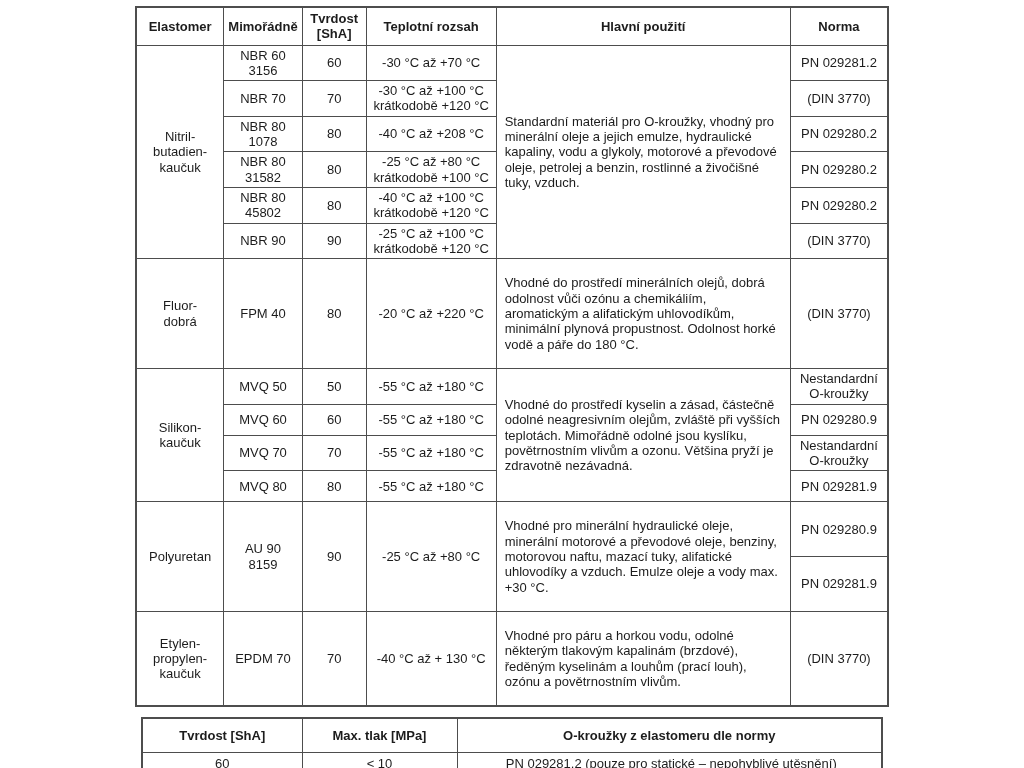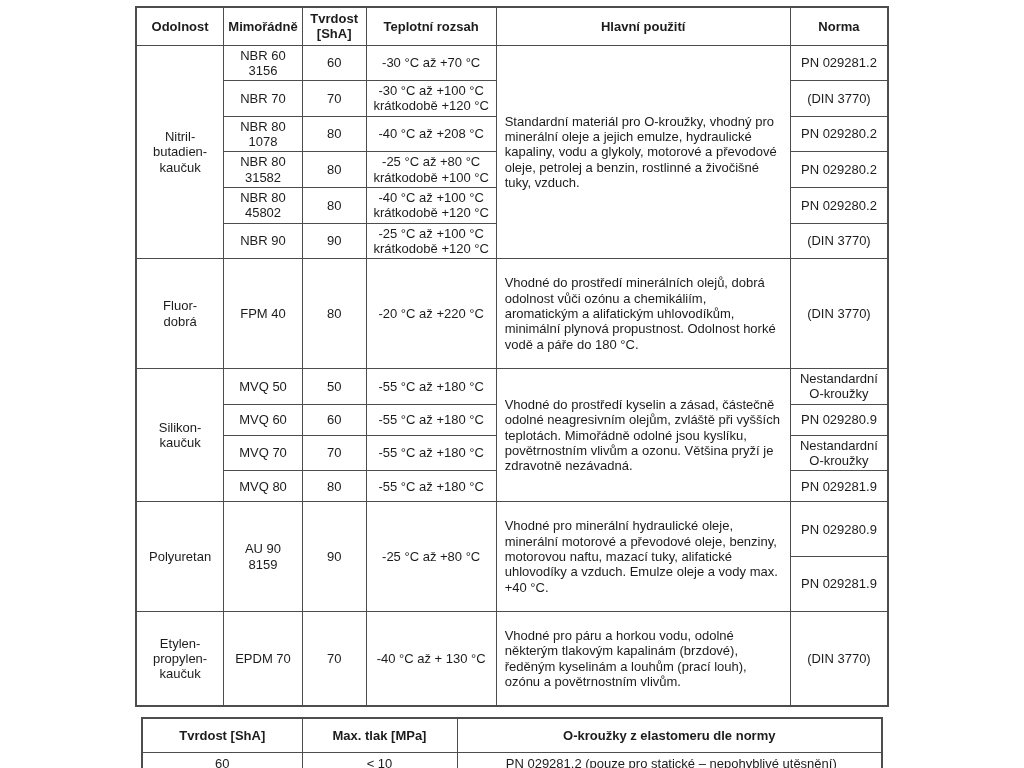--- a/index.html
+++ b/index.html
@@ -63,21 +63,21 @@
     <colgroup>
       <col style="width:88px">
         <col style="width:66px">
         <col style="width:64px">
       <col style="width:130px">
         <col style="width:294px">
         <col style="width:98px">
     </colgroup>
     <thead>
       <tr class="hh">
-        <th>Odolnost</th>
+        <th>Elastomer</th>
         <th>Mimořádně</th>
         <th>Tvrdost
 [ShA]</th>
         <th>Teplotní rozsah</th>
         <th>Hlavní použití</th>
         <th>Norma</th>
       </tr>
     </thead>
     <tbody>
 
@@ -169,21 +169,21 @@
         <td class="c">-55 °C až +180 °C</td>
         <td class="c">PN 029281.9</td>
       </tr>
 
       <tr class="h33">
         <td class="c" rowspan="2">Polyuretan</td>
         <td class="c" rowspan="2">AU 90
 8159</td>
         <td class="c" rowspan="2">90</td>
         <td class="c" rowspan="2">-25 °C až +80 °C</td>
-        <td class="pou" rowspan="2">Vhodné pro minerální hydraulické oleje, minerální motorové a převodové oleje, benziny, motorovou naftu, mazací tuky, alifatické uhlovodíky a vzduch. Emulze oleje a vody max. +40 °C.</td>
+        <td class="pou" rowspan="2">Vhodné pro minerální hydraulické oleje, minerální motorové a převodové oleje, benziny, motorovou naftu, mazací tuky, alifatické uhlovodíky a vzduch. Emulze oleje a vody max. +30 °C.</td>
         <td class="c">PN 029280.9</td>
       </tr>
       <tr class="h33">
         <td class="c">PN 029281.9</td>
       </tr>
 
       <tr class="h73">
         <td class="c">Etylen-
 propylen-
 kaučuk</td>

